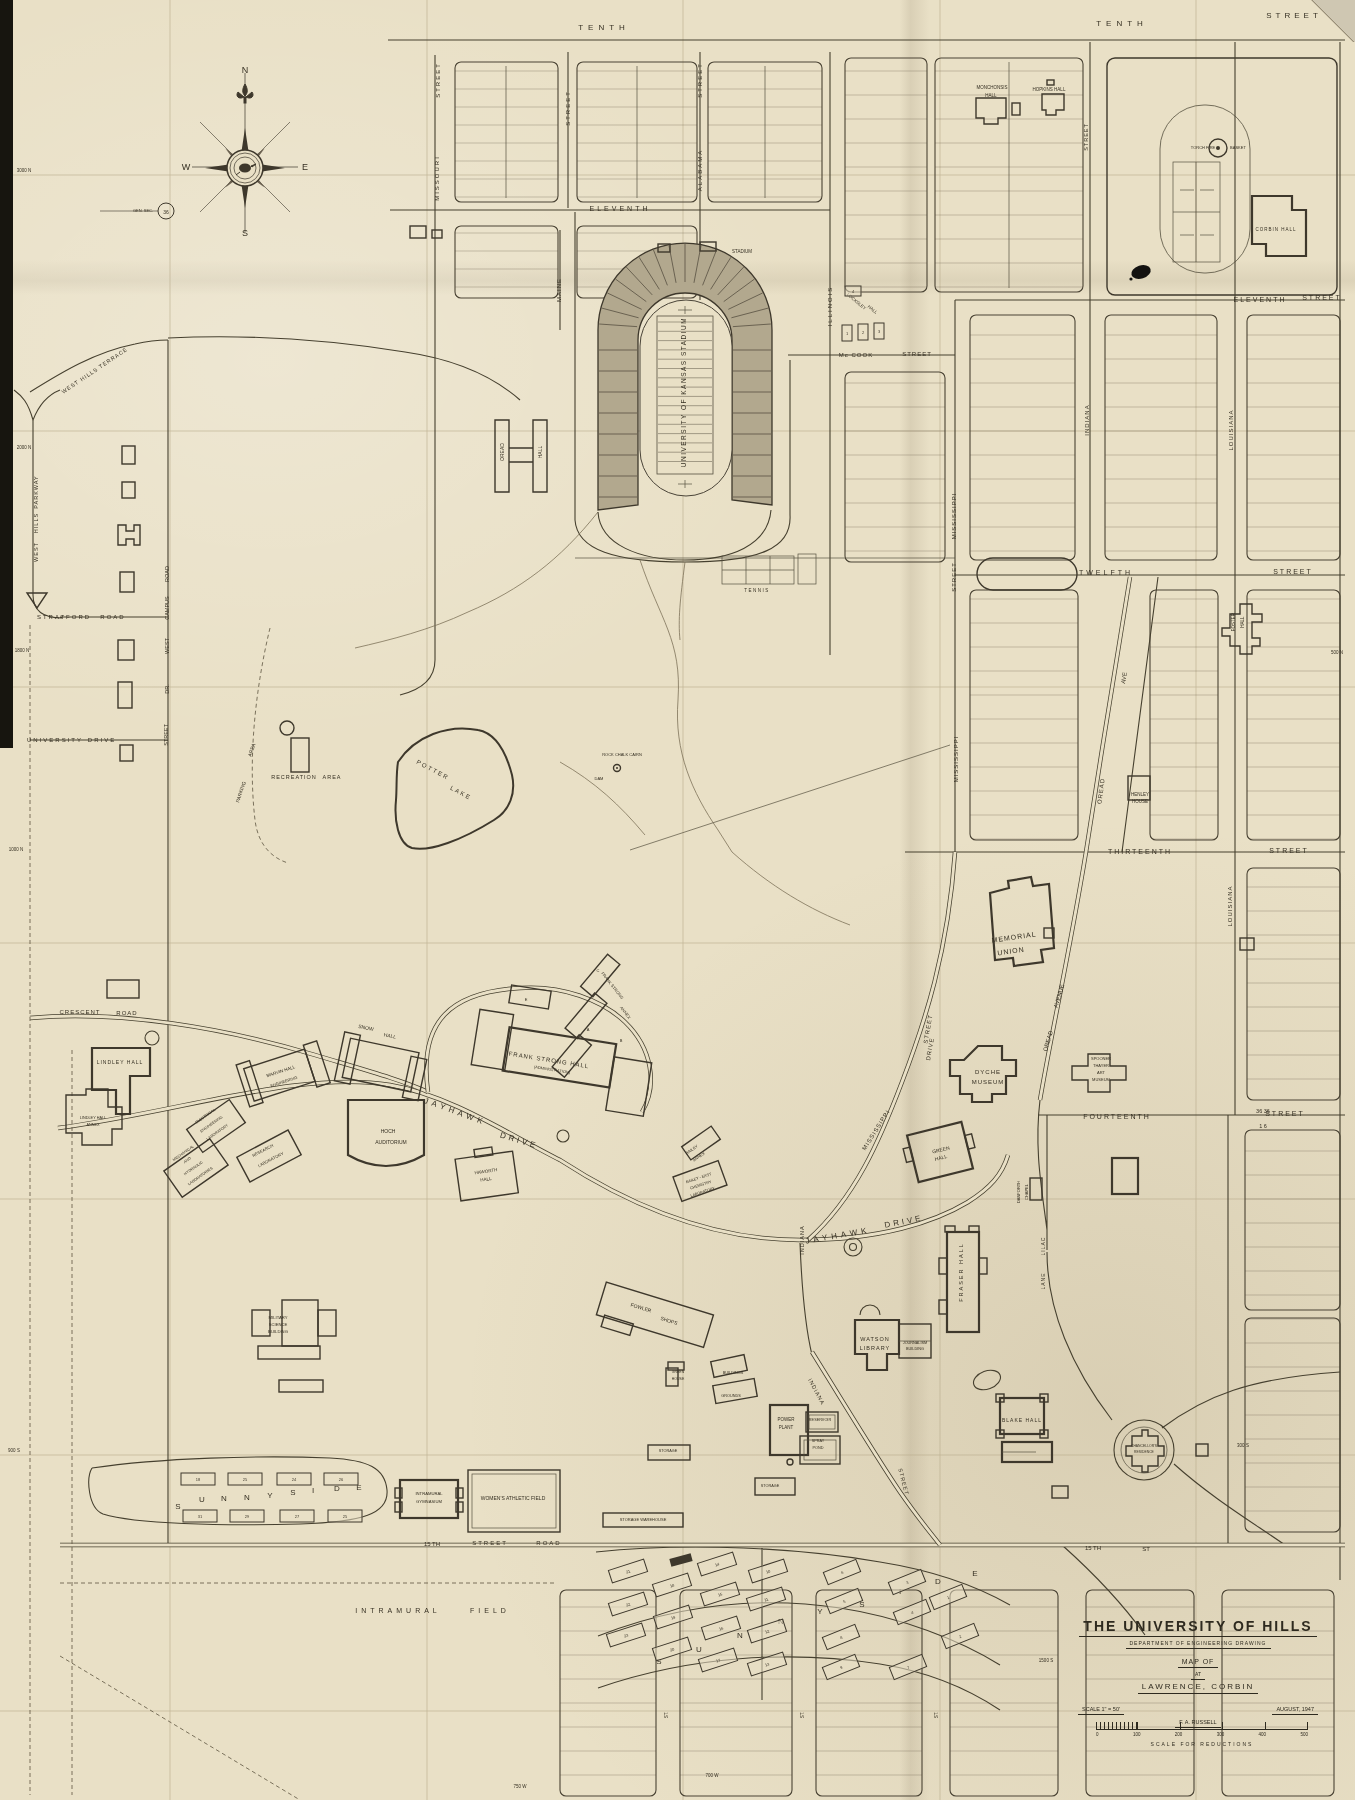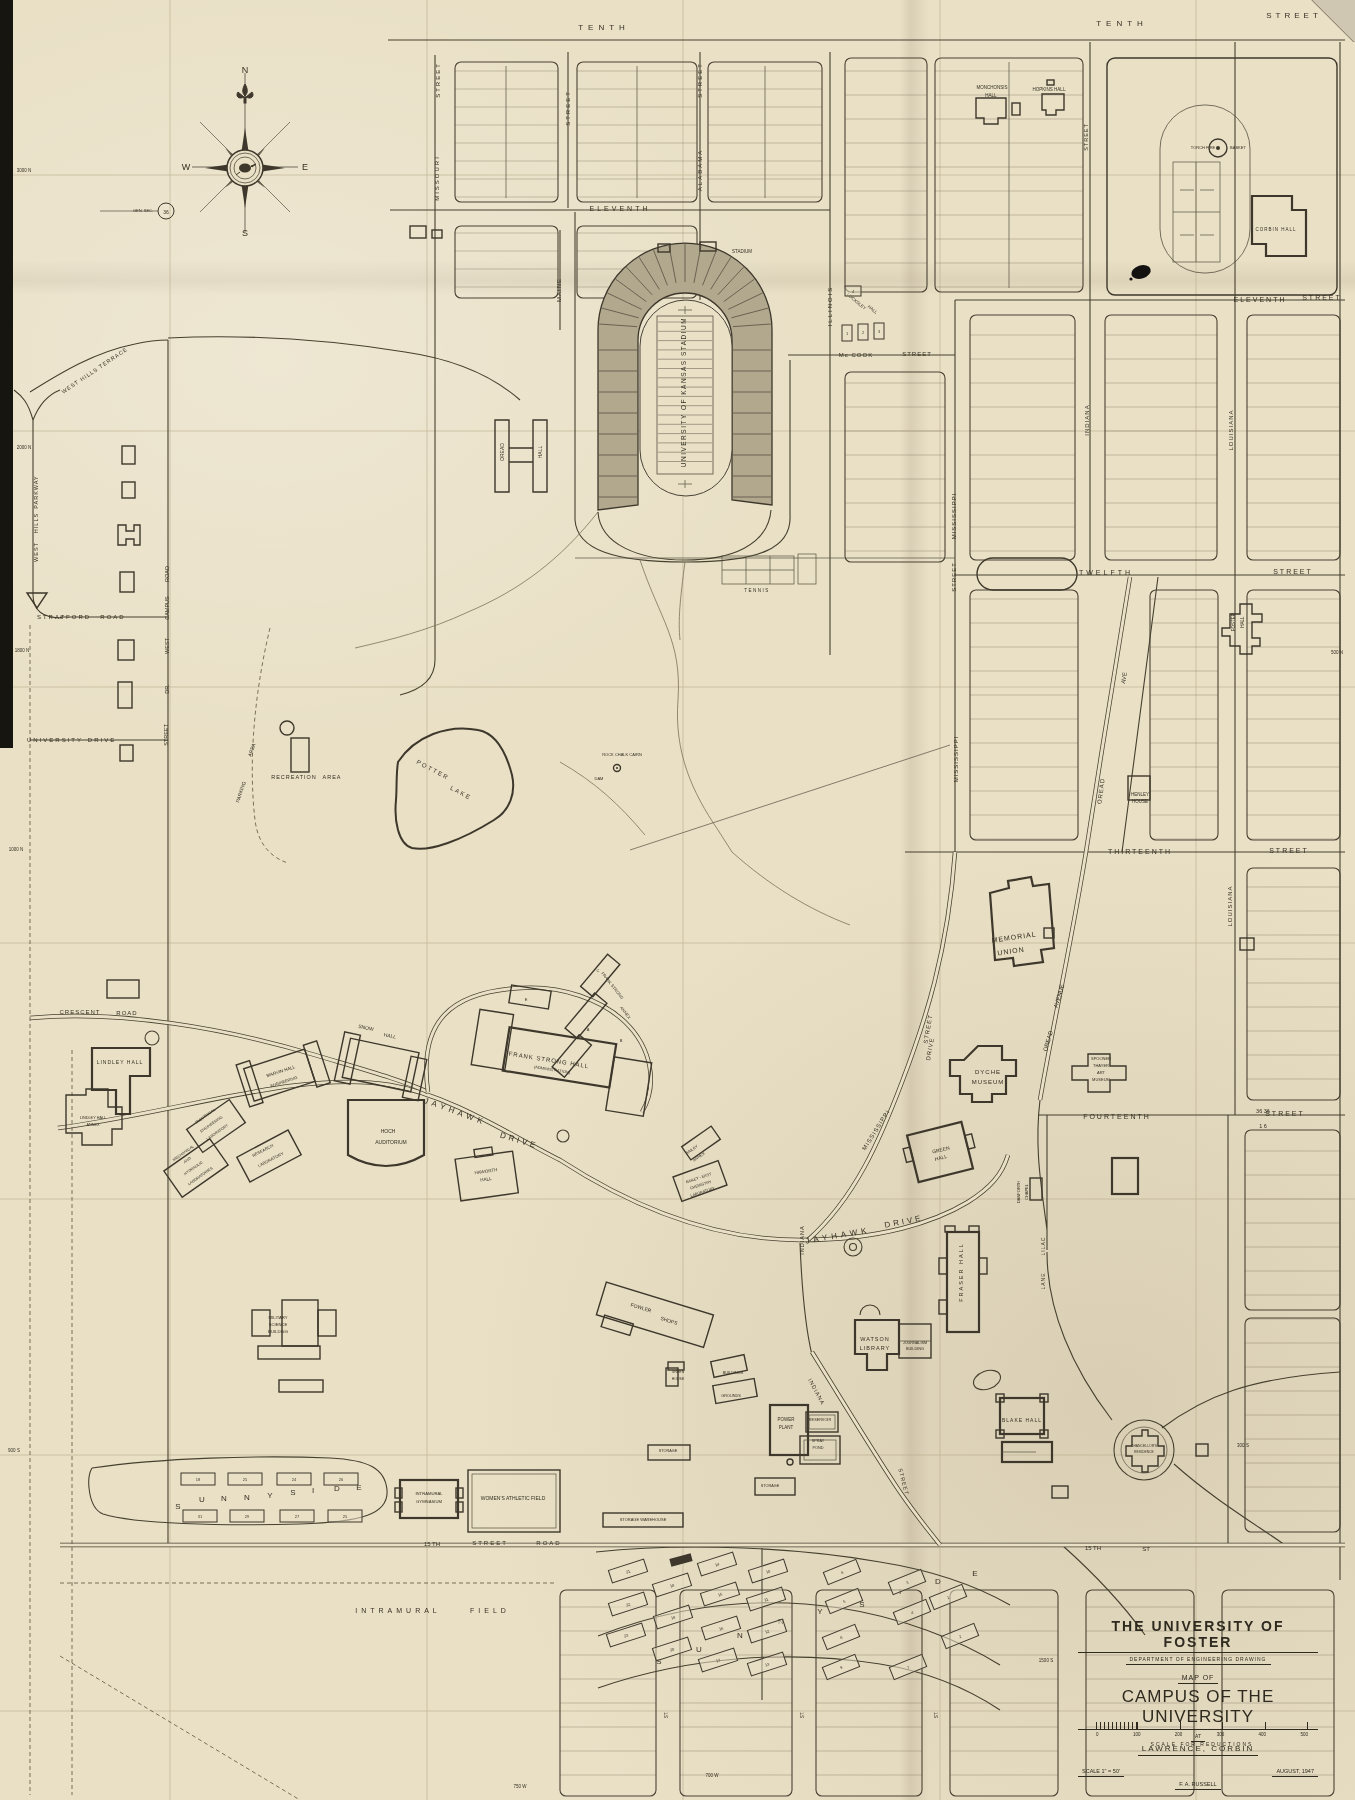--- a/index.html
+++ b/index.html
@@ -619,24 +619,23 @@
       <div class="unit" style="left: 960px; top: 1636px; width: 34px; height: 12px; transform: translate(-50%, -50%) rotate(-22deg);">2</div>
       <div class="unit" style="left: 841px; top: 1667px; width: 34px; height: 12px; transform: translate(-50%, -50%) rotate(-22deg);">9</div>
       <div class="unit" style="left: 908px; top: 1667px; width: 34px; height: 12px; transform: translate(-50%, -50%) rotate(-22deg);">7</div>
       <div class="unit" style="left: 853px; top: 291px; width: 15px; height: 9px; transform: translate(-50%, -50%) rotate(0deg);">4</div>
       <div class="unit" style="left: 847px; top: 333px; width: 9px; height: 15px; transform: translate(-50%, -50%) rotate(0deg);">1</div>
       <div class="unit" style="left: 863px; top: 332px; width: 9px; height: 15px; transform: translate(-50%, -50%) rotate(0deg);">2</div>
       <div class="unit" style="left: 879px; top: 331px; width: 9px; height: 15px; transform: translate(-50%, -50%) rotate(0deg);">3</div>
     </div>
 
   <div id="titleblock">
-    <div class="tb-univ"><span class="u">THE UNIVERSITY OF FOSTER</span></div>
+    <div class="tb-univ"><span class="u">THE UNIVERSITY OF HILLS</span></div>
     <div class="tb-dept"><span class="u">DEPARTMENT OF ENGINEERING DRAWING</span></div>
     <div class="tb-mapof"><span class="u">MAP OF</span></div>
-    <div class="tb-campus"><span class="u">CAMPUS OF THE UNIVERSITY</span></div>
     <div class="tb-at"><span class="u">AT</span></div>
     <div class="tb-city"><span class="u">LAWRENCE, CORBIN</span></div>
     <div class="tb-row">
       <span class="u">SCALE 1" = 50'</span>
       <span class="u">AUGUST, 1947</span>
     </div>
     <div class="tb-author"><span class="u">F. A. RUSSELL</span></div>
   </div>
 
   <div id="scalebar">

